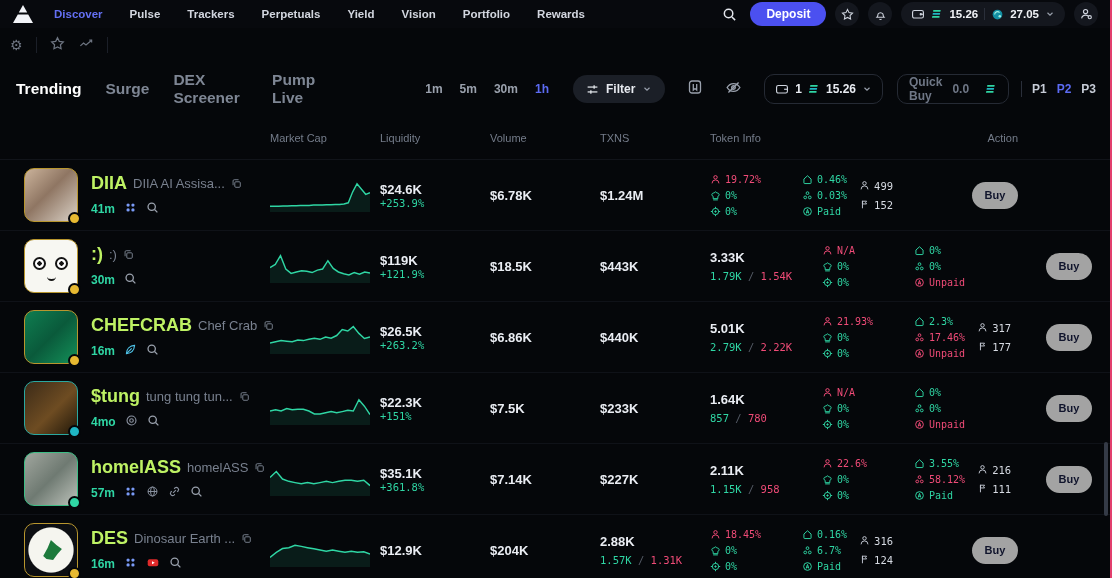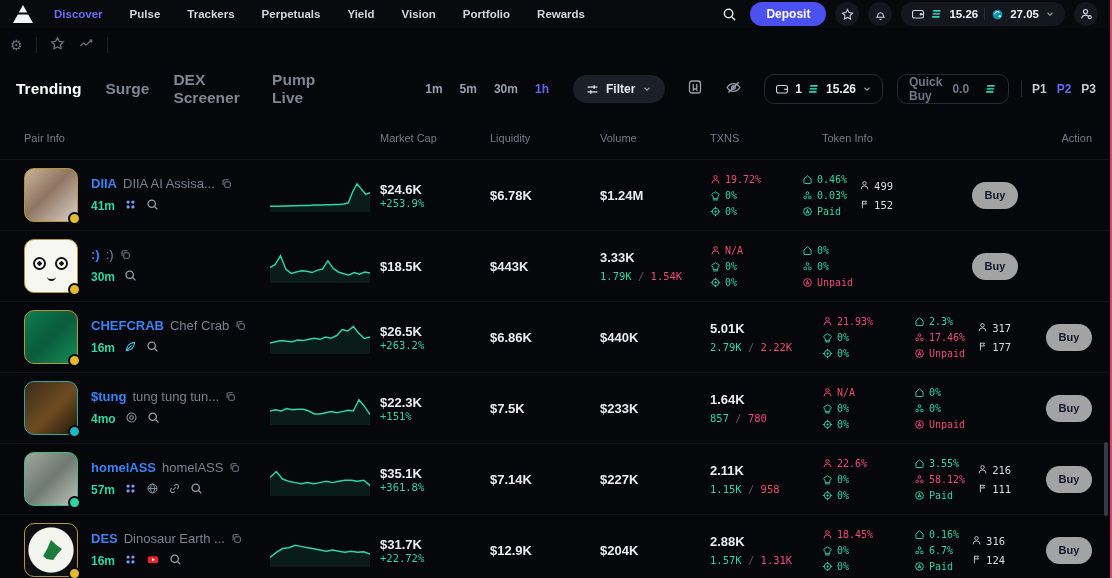--- a/index.html
+++ b/index.html
@@ -62,21 +62,21 @@
   .e1 { left:8px; } .e2 { left:30px; }
   .smile { position:absolute; left:22px; top:36px; width:9px; height:5px; border-bottom:2px solid #141414; border-radius:0 0 8px 8px; }
   .av-2 { background:linear-gradient(135deg,#0f7d50 0%,#0a5a3b 50%,#149059 100%); }
   .av-3 { background:linear-gradient(135deg,#3c2b18 0%,#6e4c22 55%,#201709 100%); }
   .av-4 { background:linear-gradient(135deg,#a0a69e 0%,#6f7a72 50%,#bcc2ba 100%); }
   .av-5 { background:radial-gradient(circle at 50% 50%,#f5f5ef 60%,#0c0e12 63%); }
   .dino { position:absolute; left:16px; top:16px; width:22px; height:20px; background:#1d7a3c; clip-path:polygon(10% 80%, 30% 40%, 45% 0%, 70% 25%, 95% 45%, 75% 70%, 55% 100%, 25% 95%); }
 
   .pairtext { display:flex; flex-direction:column; gap:6px; min-width:0; }
   .pline1 { display:flex; align-items:center; gap:6px; white-space:nowrap; }
-  .sym { font-size:13px; font-weight:700; color:#3b82f6; }
+  .sym { font-size:18px; font-weight:700; color:#bef264; }
   .tname { font-size:13px; color:#79818f; }
   .copy { color:#79818f; }
   .pline2 { display:flex; align-items:center; gap:9px; }
   .age { font-size:12px; font-weight:700; color:#2fd6a4; }
   .sub-ic { color:#9aa1ad; }
   .ic-blue { color:#7a9bf7; } .ic-teal { color:#4fc3e8; } .ic-gray { color:#8b93a1; }
 
   .spark svg { display:block; }
 
   .cellv { font-size:13px; font-weight:700; color:#eaedf3; }
@@ -280,21 +280,20 @@
   </div>
   <span class="vdiv" style="margin-left:12px;height:16px"></span>
   <div class="presets">
       <div class="preset">P1</div>
       <div class="preset active">P2</div>
       <div class="preset">P3</div>
     </div>
 </div>
 
 <div class="thead grid" id="thead">
-    <div class="th">Pair Info</div>
     <div class="th"></div>
     <div class="th">Market Cap</div>
     <div class="th">Liquidity</div>
     <div class="th">Volume</div>
     <div class="th">TXNS</div>
     <div class="th">Token Info</div>
     <div class="th">Action</div>
   </div>
 <div id="rows">
     <div class="trow grid">
@@ -454,20 +453,24 @@
               </svg></span>
         </div>
       </div>
     </div>
     <div class="spark">
         <svg width="100" height="34" viewBox="0 0 100 32" preserveAspectRatio="none">
     <polygon points="0,32 0.0,17.4 5.3,14.6 10.5,6.2 15.8,18.8 21.1,23.0 26.3,21.6 31.6,20.5 36.8,21.0 42.1,22.2 47.4,19.9 52.6,18.8 57.9,11.0 63.2,18.2 68.4,21.6 73.7,23.3 78.9,24.4 84.2,22.2 89.5,23.8 94.7,21.6 100.0,22.7 100,32" fill="rgba(47,214,164,0.10)"></polygon>
     <polyline points="0.0,17.4 5.3,14.6 10.5,6.2 15.8,18.8 21.1,23.0 26.3,21.6 31.6,20.5 36.8,21.0 42.1,22.2 47.4,19.9 52.6,18.8 57.9,11.0 63.2,18.2 68.4,21.6 73.7,23.3 78.9,24.4 84.2,22.2 89.5,23.8 94.7,21.6 100.0,22.7" fill="none" stroke="#2fd6a4" stroke-width="1.4"></polyline>
         </svg>
       </div>
+    <div>
+      <div class="cellv">$119K</div>
+      <div class="chg">+121.9%</div>
+    </div>
     <div class="cellv">$18.5K</div>
     <div class="cellv">$443K</div>
     <div>
       <div class="cellv">3.33K</div>
       <div class="txsub"><span class="buys">1.79K</span><span class="slash"> / </span><span class="sells">1.54K</span></div>
     </div>
     <div class="tokeninfo">
       <div class="stats">
           <div class="stat bad">
             <span class="ic ">
@@ -955,24 +958,20 @@
               </svg></span>
         </div>
       </div>
     </div>
     <div class="spark">
         <svg width="100" height="34" viewBox="0 0 100 32" preserveAspectRatio="none">
     <polygon points="0,32 0.0,23.0 6.3,18.2 12.5,14.6 18.8,13.8 25.0,11.5 31.3,12.6 37.5,13.8 43.8,14.9 50.0,16.0 56.3,17.1 62.5,16.0 68.8,17.1 75.0,18.2 81.3,17.1 87.5,18.2 93.8,17.7 100.0,19.9 100,32" fill="rgba(47,214,164,0.10)"></polygon>
     <polyline points="0.0,23.0 6.3,18.2 12.5,14.6 18.8,13.8 25.0,11.5 31.3,12.6 37.5,13.8 43.8,14.9 50.0,16.0 56.3,17.1 62.5,16.0 68.8,17.1 75.0,18.2 81.3,17.1 87.5,18.2 93.8,17.7 100.0,19.9" fill="none" stroke="#2fd6a4" stroke-width="1.4"></polyline>
         </svg>
       </div>
-    <div>
-      <div class="cellv">$31.7K</div>
-      <div class="chg">+22.72%</div>
-    </div>
     <div class="cellv">$12.9K</div>
     <div class="cellv">$204K</div>
     <div>
       <div class="cellv">2.88K</div>
       <div class="txsub"><span class="buys">1.57K</span><span class="slash"> / </span><span class="sells">1.31K</span></div>
     </div>
     <div class="tokeninfo">
       <div class="stats">
           <div class="stat bad">
             <span class="ic ">

